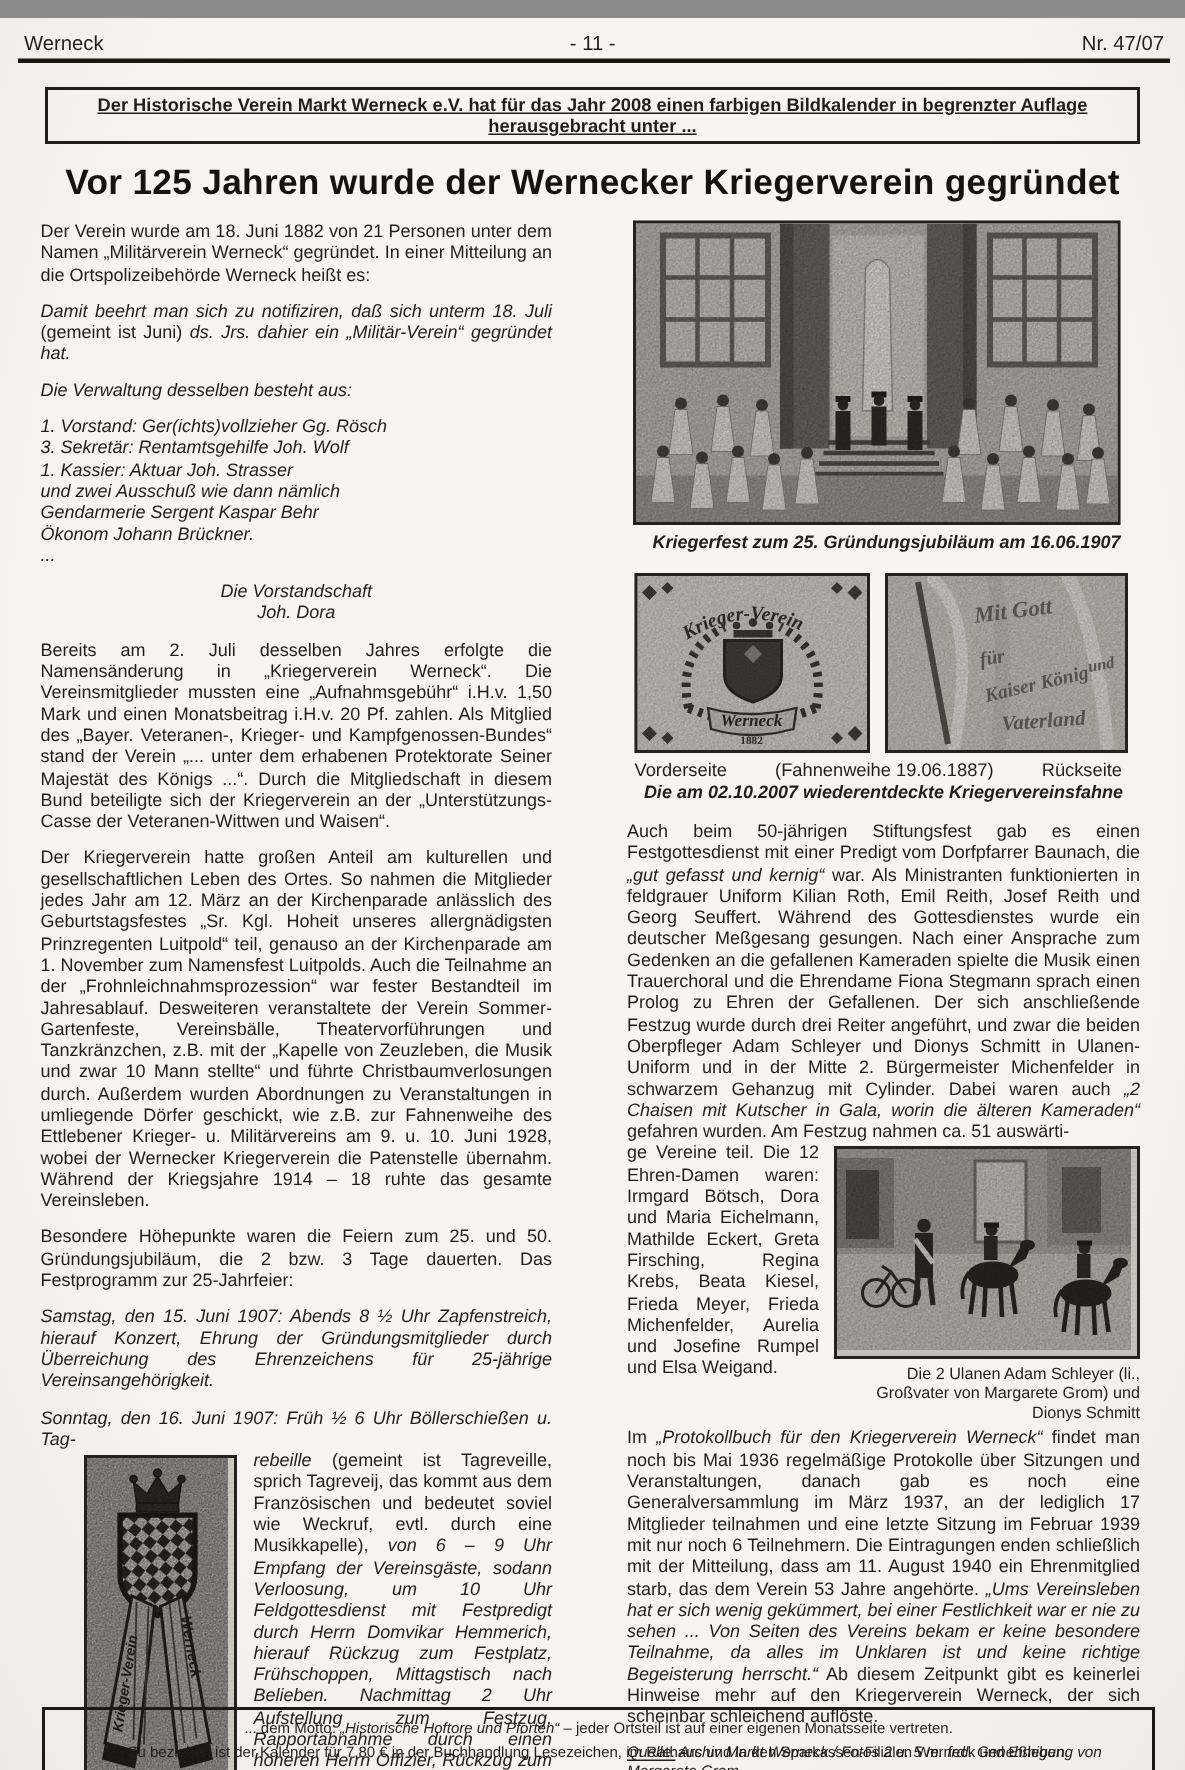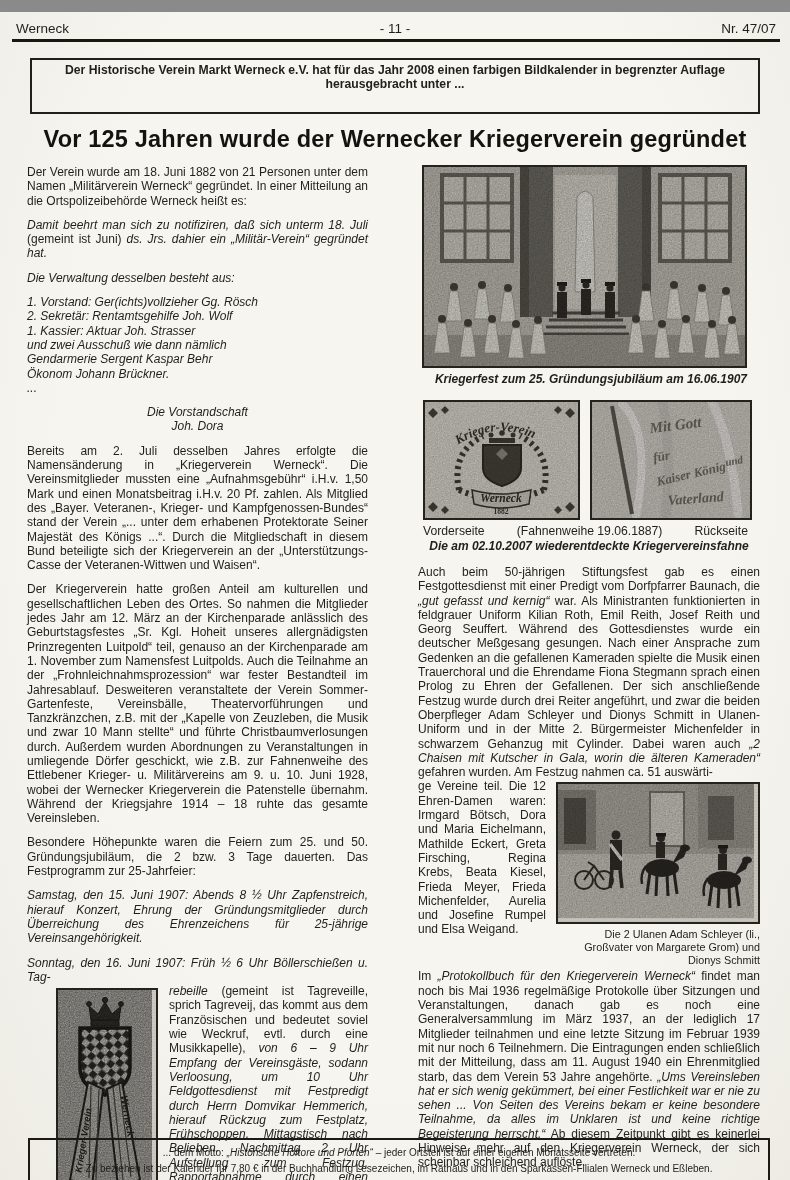--- a/index.html
+++ b/index.html
@@ -4,22 +4,22 @@
 <style>
   html,body{margin:0;padding:0;background:#8a8a8a;}
   .page{position:relative;width:790px;height:1180px;margin:12px auto;overflow:hidden;
     background:radial-gradient(ellipse at 50% 40%, #f6f5f0 60%, #edebe4 100%);
     font-family:"Liberation Sans", sans-serif;color:#201f1c;}
   
   .hdr{display:flex;justify-content:space-between;align-items:baseline;
     padding:9px 14px 0 16px;font-size:13.5px;}
   .hrule{height:3px;background:#19180f;margin:3px 10px 0 12px;}
   
-  .banner{margin:16px 30px 0 30px;border:2px solid #201f1b;padding:3px 6px 21px;
-    text-align:center;font-size:12.2px;font-weight:bold;}
+  .banner{margin:16px 30px 0 30px;border:2px solid #201f1b;padding:3px 6px 3px;
+    text-align:center;font-size:12.2px;font-weight:bold;text-decoration:underline;}
   h1.headline{margin:12px 8px 0;text-align:center;font-size:23.5px;font-weight:bold;
     color:#141310;letter-spacing:.2px;}
   .watermark{position:absolute;left:300px;top:200px;font-size:78px;font-weight:bold;
     font-family:"Liberation Serif",serif;color:rgba(70,70,60,0.06);pointer-events:none;}
   
   .cols{display:flex;gap:50px;padding:12px 30px 0 27px;position:relative;}
   .colL{width:341px;}
   .colR{width:342px;}
   p{margin:0 0 10px;font-size:12px;line-height:14.3px;text-align:justify;}
   .it{font-style:italic;}
@@ -78,21 +78,21 @@
 
     <div class="colL">
       <p>Der Verein wurde am 18. Juni 1882 von 21 Personen unter dem Namen „Militärverein Werneck“ gegründet. In einer Mitteilung an die Ortspolizeibehörde Werneck heißt es:</p>
 
       <p class="it"><span>Damit beehrt man sich zu notifiziren, daß sich unterm 18. Juli </span><span class="rm">(gemeint ist Juni)</span><span> ds. Jrs. dahier ein „Militär-Verein“ gegründet hat.</span></p>
 
       <p class="it">Die Verwaltung desselben besteht aus:</p>
 
       <div class="officers">
         <div>1. Vorstand: Ger(ichts)vollzieher Gg. Rösch</div>
-        <div>2. Sekretär: Rentamtsgehilfe Joh. Wolf</div>
+        <div>3. Sekretär: Rentamtsgehilfe Joh. Wolf</div>
         <div>1. Kassier: Aktuar Joh. Strasser</div>
         <div>und zwei Ausschuß wie dann nämlich</div>
         <div>Gendarmerie Sergent Kaspar Behr</div>
         <div>Ökonom Johann Brückner.</div>
         <div>...</div>
       </div>
 
       <div class="sig">
         <div>Die Vorstandschaft</div>
         <div>Joh. Dora</div>

